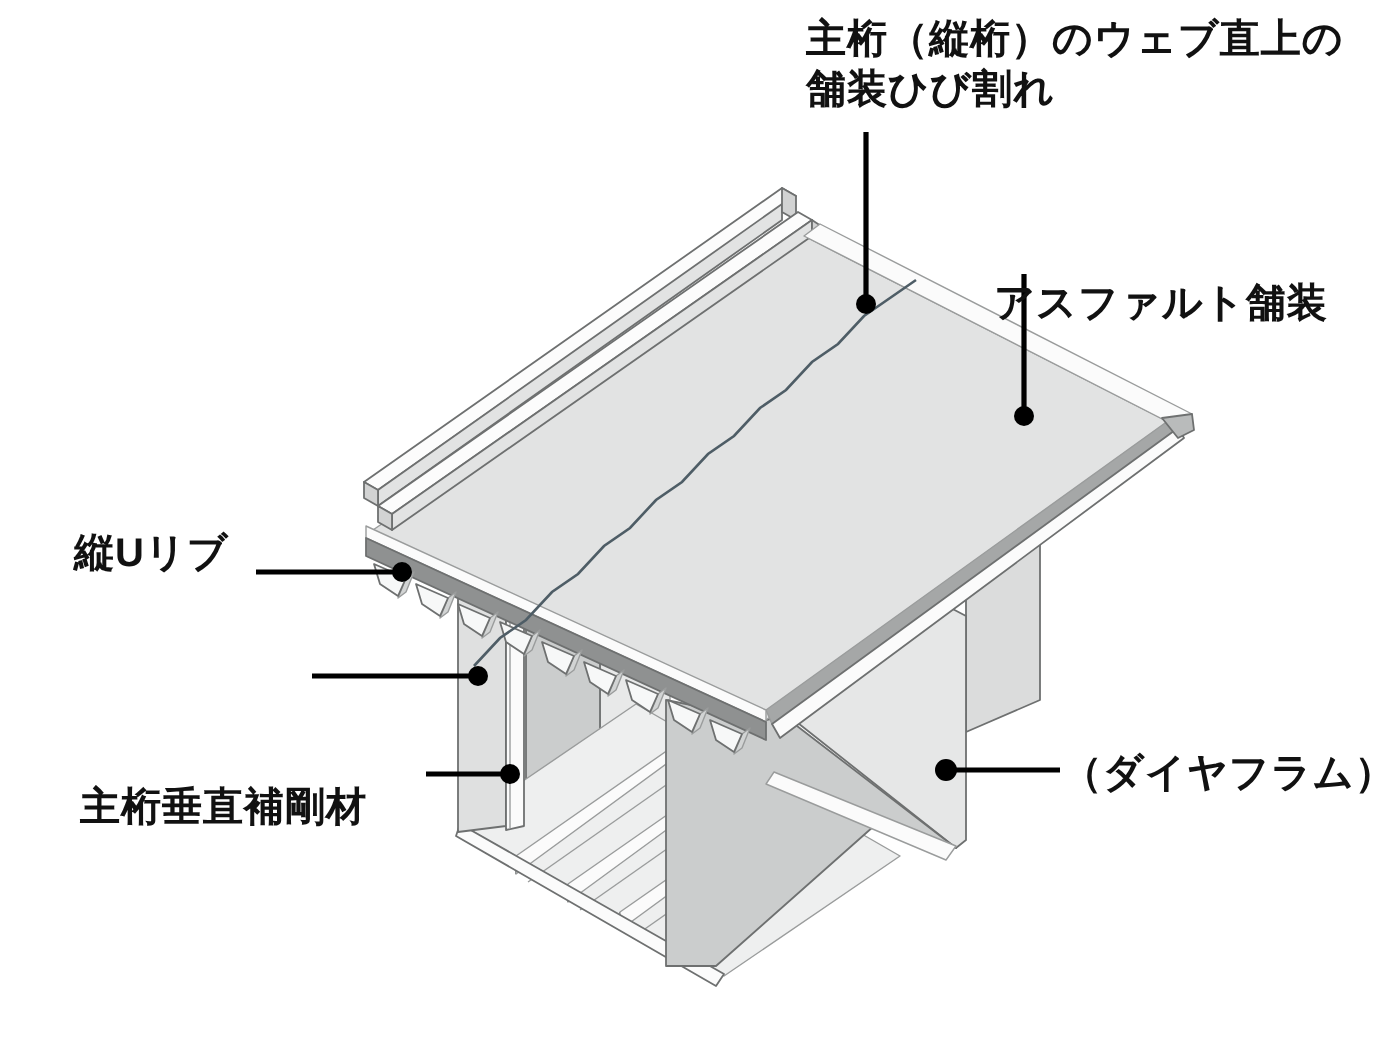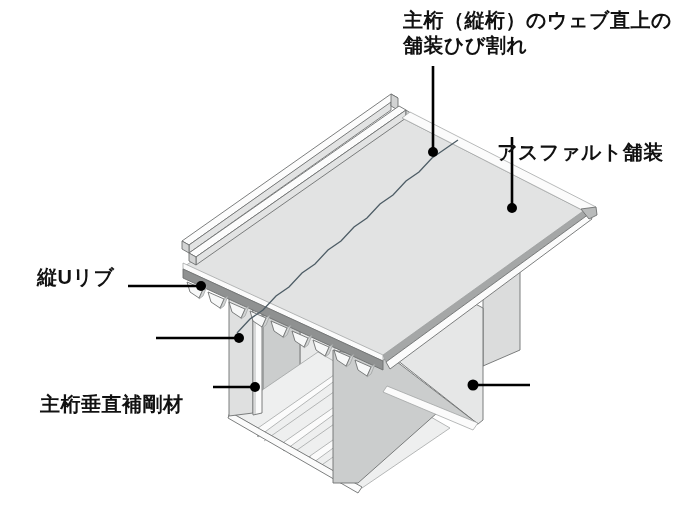--- a/index.html
+++ b/index.html
@@ -181,15 +181,16 @@
   </div>
 
   <div class="lbl" style="left:497px;top:108px;margin-top:32px;">アスファルト舗装</div>
 
   <div class="lbl" style="left:37px;top:265px;">縦Uリブ</div>
 
 
   <div class="lbl" style="left:40px;top:392px;">主桁垂直補剛材</div>
 
   <div class="lbl diaph" style="left:531px;top:372px;">
+    <div>（ダイヤフラム）</div>
   </div>
 
 </div>
 
 </body></html>

